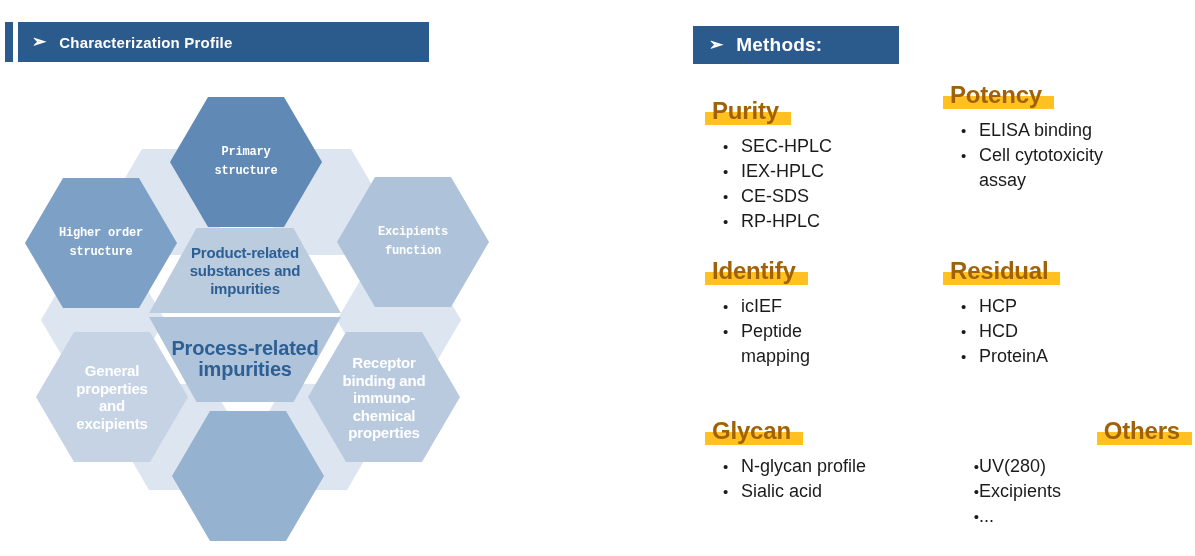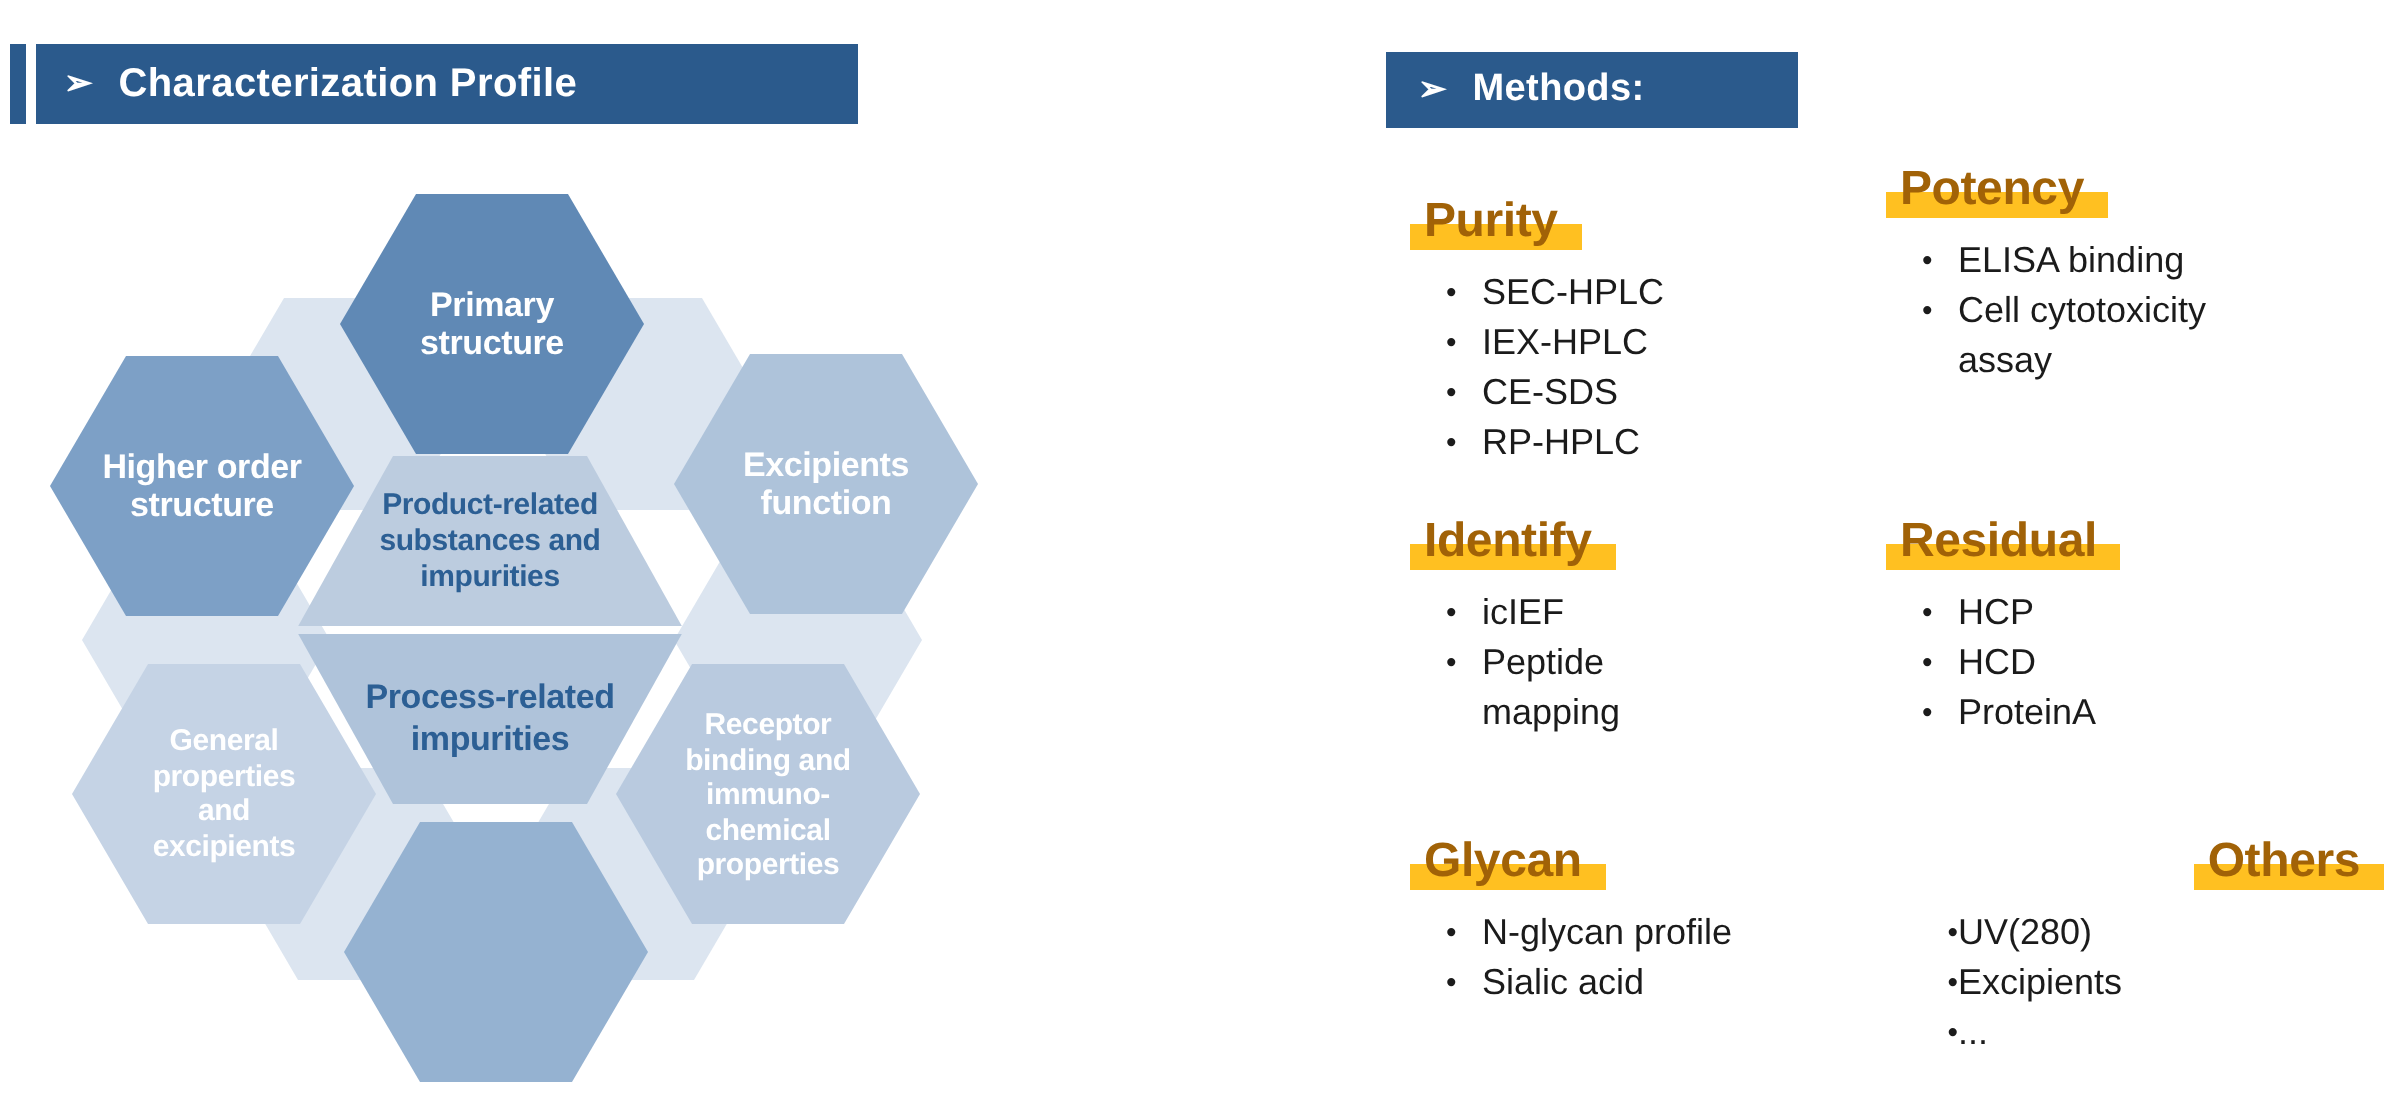--- a/index.html
+++ b/index.html
@@ -3,36 +3,36 @@
 <meta charset="utf-8">
 <style>
   html,body{margin:0;padding:0;background:#fff;}
   #stage{position:relative;width:1195px;height:556px;background:#ffffff;overflow:hidden;
          font-family:"Liberation Sans",sans-serif;}
 
   
   .titlebar{position:absolute;background:#2B5A8C;color:#fff;display:flex;align-items:center;
             font-weight:bold;}
   .titlebar .arrow{font-size:17px;margin-right:13px;line-height:1;transform:translateY(-1px);}
-  .titlebar .ttl{font-size:20px;letter-spacing:.2px;}
+  .titlebar .ttl{font-size:15px;letter-spacing:.2px;}
   #bar-left{left:18px;top:22px;width:397px;height:40px;padding-left:14px;}
   #bar-left-accent{position:absolute;left:5px;top:22px;width:8px;height:40px;background:#2B5A8C;}
   #bar-methods{left:693px;top:26px;width:190px;height:38px;padding-left:16px;}
   #bar-methods .ttl{font-size:19px;}
 
   
   #diagram{position:absolute;left:10px;top:80px;width:480px;height:476px;}
   #hexsvg{position:absolute;left:0;top:0;}
   .hexlabel{position:absolute;text-align:center;font-weight:bold;color:#fff;
             white-space:pre-line;letter-spacing:-0.2px;}
-  .hl-2line{font-size:17px;line-height:19px;}
+  .hl-2line{font-size:12px;line-height:19px;font-family:Liberation Mono, monospace;}
   .hl-small{font-size:15px;line-height:17.5px;}
   .hl-center{color:#2C5F94;}
   .hl-ctop{font-size:15px;line-height:18px;}
-  .hl-cbot{font-size:17px;line-height:21px;}
+  .hl-cbot{font-size:20px;line-height:21px;}
 
   
   .mgroup{position:absolute;width:230px;}
   .mh{position:relative;display:inline-block;font-size:24px;line-height:30px;font-weight:bold;
       color:#a16207;letter-spacing:-0.2px;}
   .mh .bar{position:absolute;left:-7px;right:-12px;bottom:1px;height:13px;background:#FFC021;}
   .mh .txt{position:relative;}
   .mlist{list-style:none;margin:8px 0 0 0;padding:0;}
   .mi{display:flex;align-items:flex-start;font-size:18px;line-height:25px;color:#1b1b1b;}
   .mi .dot{width:29px;padding-left:11px;box-sizing:border-box;font-size:15px;line-height:25px;

